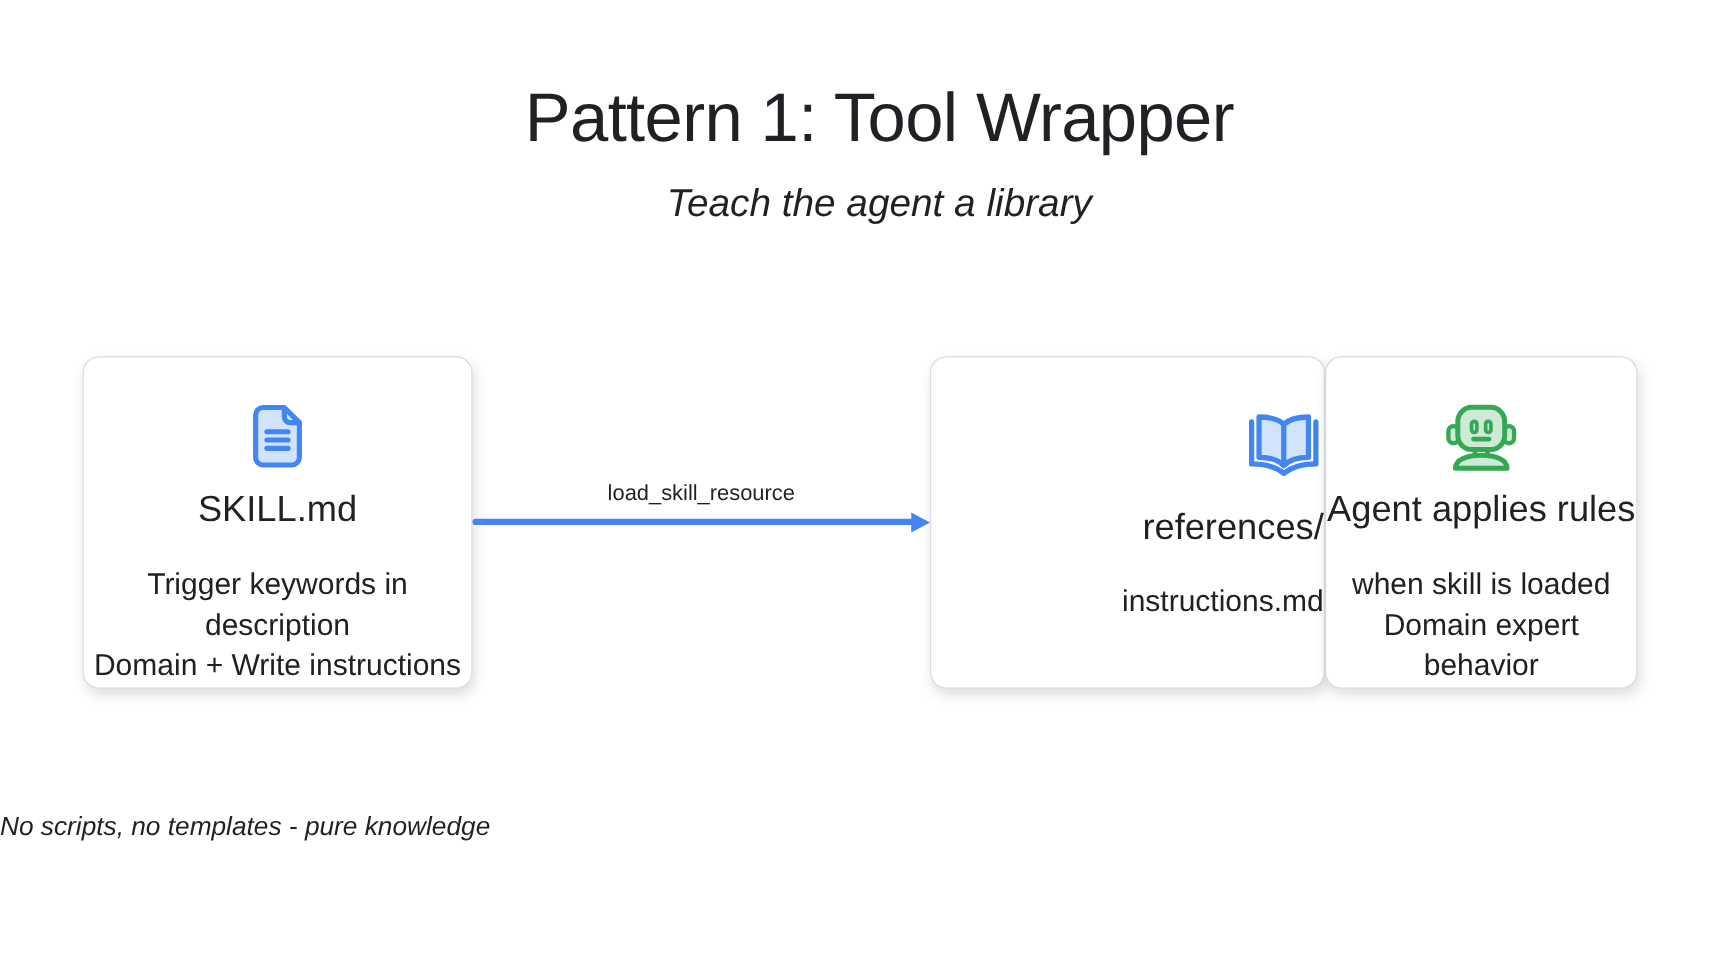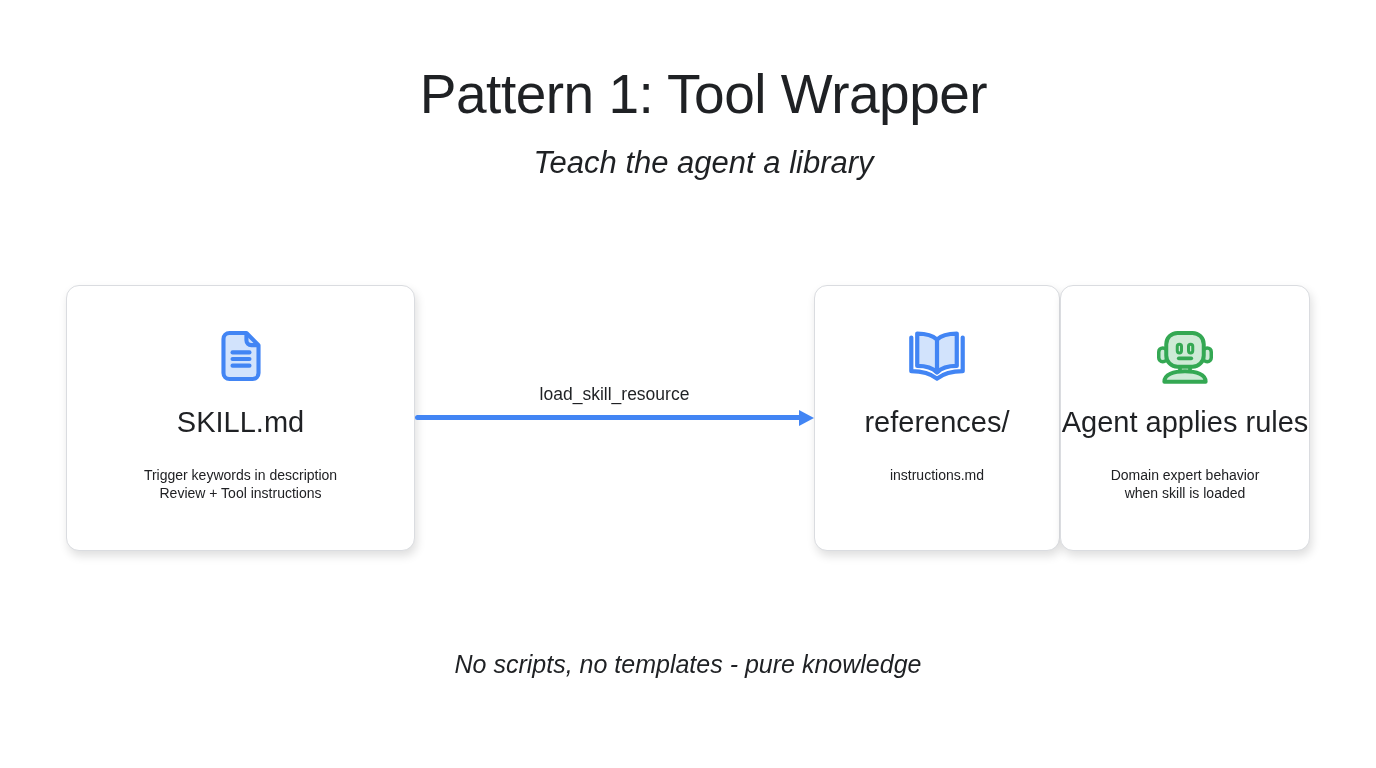--- a/index.html
+++ b/index.html
@@ -44,27 +44,27 @@
     background: #fff;
     border: 1px solid var(--card-border);
     border-radius: 13px;
     box-shadow: 2px 5px 10px rgba(0,0,0,0.13);
     display: flex;
     flex-direction: column;
     align-items: center;
     padding-top: 33px;
     flex: 0 0 auto;
   }
-  .card-1 { width: 349px; }
-  .card-2 { width: 246px; }
+  .card-1 { width: 312px; }
+  .card-2 { width: 316px; align-items: flex-end; }
   .card-3 { width: 250px; }
   .card-icon { height: 74px; display: flex; align-items: center; justify-content: center; }
   .card-title { font-size: 29px; font-weight: 400; margin-top: 13px; white-space: nowrap; }
   .card-body {
-    font-size: 14px;
+    font-size: 24px;
     line-height: 1.35;
     text-align: center;
     margin-top: 27px;
     color: #202124;
   }
   .card-body span { display: block; }
   .arrow { position: relative; flex: 1 1 auto; }
   .arrow-label {
     position: absolute;
     bottom: 50%;
@@ -90,23 +90,23 @@
     border-left-style: solid;
     border-left-width: 15px;
     margin-left: -2px;
   }
   .arrow-blue .arrow-shaft { background: var(--blue); }
   .arrow-blue .arrow-head { border-left-color: var(--blue); }
   .arrow-green .arrow-shaft { background: var(--green); }
   .arrow-green .arrow-head { border-left-color: var(--green); }
   .footer {
     margin-top: 99px;
-    text-align: center;
+    text-align: left;
     font-style: italic;
-    font-size: 25px;
+    font-size: 21px;
   }
   
   .st-b { stroke: var(--blue); }
   .fl-b { fill: var(--blue-fill); }
   .st-g { stroke: var(--green); }
   .fl-g { fill: var(--green-fill); }
   .fl-n { fill: none; }
   svg { display: block; }
 </style>
 </head>
@@ -127,21 +127,21 @@
           <path class="fl-b st-b" d="M28.5 5 H14.5 C11.7 5 9.5 7.2 9.5 10 V38 C9.5 40.8 11.7 43 14.5 43 H33.5 C36.3 43 38.5 40.8 38.5 38 V15 Z" stroke-width="3.4" stroke-linejoin="round"></path>
           <path class="fl-n st-b" d="M28.5 5 V11 C28.5 13.2 30.3 15 32.5 15 H38.5" stroke-width="3.4" stroke-linejoin="round"></path>
           <line class="st-b" x1="17" y1="21" x2="31" y2="21" stroke-width="3.4" stroke-linecap="round"></line>
           <line class="st-b" x1="17" y1="26.5" x2="31" y2="26.5" stroke-width="3.4" stroke-linecap="round"></line>
           <line class="st-b" x1="17" y1="32" x2="31" y2="32" stroke-width="3.4" stroke-linecap="round"></line>
         </svg>
       </div>
       <div class="card-title">SKILL.md</div>
       <div class="card-body">
         <span>Trigger keywords in description</span>
-        <span>Review + Tool instructions</span>
+        <span>Domain + Write instructions</span>
       </div>
     </div>
 
     <div class="arrow arrow-blue">
       <div class="arrow-label">load_skill_resource</div>
       <div class="arrow-graphic">
         <div class="arrow-shaft"></div>
         <div class="arrow-head"></div>
       </div>
     </div>
@@ -170,22 +170,22 @@
           <rect class="fl-n st-g" x="17.8" y="14.5" width="3.4" height="7" rx="1.7" stroke-width="2.4"></rect>
           <rect class="fl-n st-g" x="26.8" y="14.5" width="3.4" height="7" rx="1.7" stroke-width="2.4"></rect>
           <line class="st-g" x1="19" y1="25.8" x2="29" y2="25.8" stroke-width="3" stroke-linecap="round"></line>
           <line class="st-g" x1="20" y1="32.5" x2="20" y2="36.5" stroke-width="3"></line>
           <line class="st-g" x1="28" y1="32.5" x2="28" y2="36.5" stroke-width="3"></line>
           <path class="fl-g st-g" d="M7.5 44.5 C7.5 38.8 14.8 36.2 24 36.2 C33.2 36.2 40.5 38.8 40.5 44.5 Z" stroke-width="3.2" stroke-linejoin="round"></path>
         </svg>
       </div>
       <div class="card-title">Agent applies rules</div>
       <div class="card-body">
+        <span>when skill is loaded</span>
         <span>Domain expert behavior</span>
-        <span>when skill is loaded</span>
       </div>
     </div>
 
   </div>
 
   <div class="footer">No scripts, no templates - pure knowledge</div>
 
 </div>
 
 </body></html>

